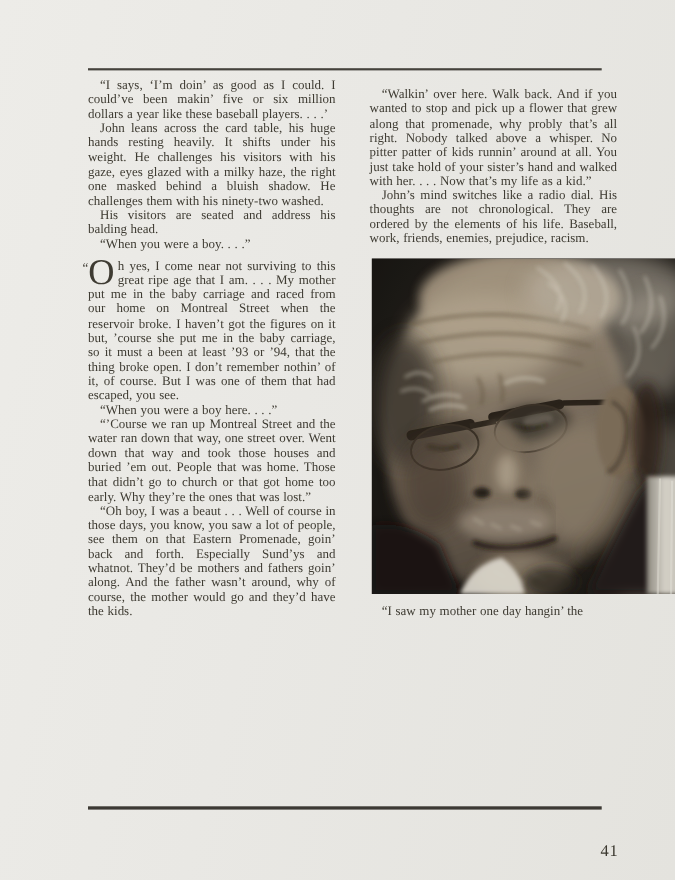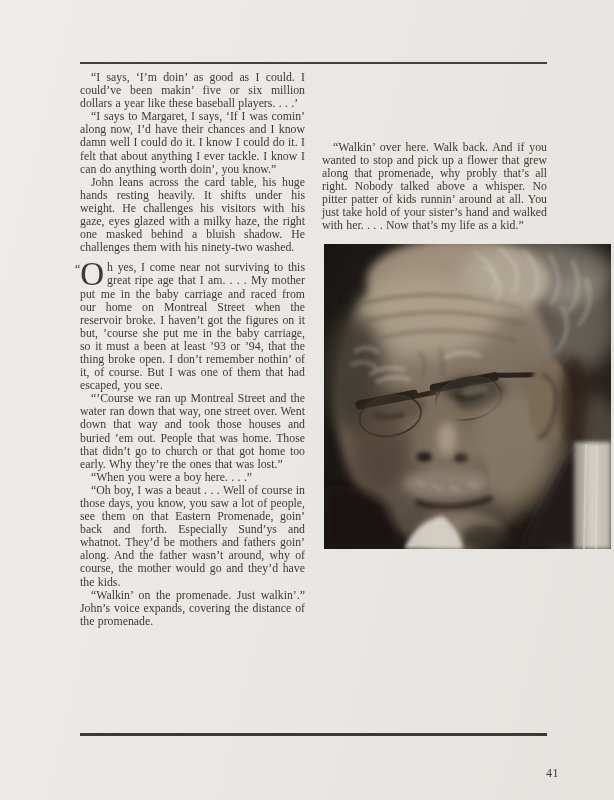--- a/index.html
+++ b/index.html
@@ -8,21 +8,21 @@
     background:linear-gradient(104deg,#edece8 0%,#e9e8e4 45%,#e4e3de 100%);
     font-family:"Liberation Serif","DejaVu Serif",serif;
     -webkit-font-smoothing:antialiased;
   }
   .page{position:absolute;inset:0;}
   .rule{position:absolute;left:80px;width:467px;background:#45423c;}
   .rule.top{top:62px;height:2px;}
   .rule.bottom{top:733px;height:3px;background:#3c3934;}
   .cols{
     position:absolute;left:80px;top:71px;width:467px;
-    display:flex;gap:17px;align-items:center;
+    display:flex;gap:31px;align-items:flex-end;
   }
   .col{width:225px;flex:0 0 225px;}
   .col p{
     margin:0;
     font-size:11.8px;line-height:13.1px;
     text-align:justify;text-indent:11px;
     color:#3e3b32;
     hyphens:auto;-webkit-hyphens:auto;
     word-spacing:0.4px;
   }
@@ -36,49 +36,50 @@
     font-size:33px;line-height:25px;font-weight:400;
     letter-spacing:0;color:#3e3b32;
   }
   .photo{
     display:block;width:287px;height:305px;
     margin:12px 0 9px 2px;overflow:hidden;background:#14110e;
   }
   .photo svg{display:block;width:287px;height:305px;}
   .pagenum{
     position:absolute;left:546px;top:766px;
-    font-size:12px;color:#3b382f;letter-spacing:0.5px;
+    font-size:15px;color:#3b382f;letter-spacing:0.5px;
   }
 </style>
 </head>
 <body>
 
 <div class="page">
 
   <div class="rule top"></div>
 
   <div class="cols">
 
     <div class="col">
         <p>“I says, ‘I’m doin’ as good as I could. I could’ve been makin’ five or six million dollars a year like these baseball players. . . .’</p>
-        <p>“I says to Margaret, I says, ‘If I was comin’ along now, I’d have their chances and I know damn well I could do it. I know I could do it. I felt that about anything I ever tackle. I know I can do anything worth doin’, you know.”</p>
         <p>John leans across the card table, his huge hands resting heavily. It shifts under his weight. He challenges his visitors with his gaze, eyes glazed with a milky haze, the right one masked behind a bluish shadow. He challenges them with his ninety-two washed.</p>
+        <p>His visitors are seated and address his balding head.</p>
+        <p>“When you were a boy. . . .”</p>
         <p class="section-start"><span class="dc-wrap">
             <span class="dc-quote">“</span>
             <span class="dc-letter">O</span>
           </span>h yes, I come near not surviving to this great ripe age that I am. . . . My mother put me in the baby carriage and raced from our home on Montreal Street when the reservoir broke. I haven’t got the figures on it but, ’course she put me in the baby carriage, so it must a been at least ’93 or ’94, that the thing broke open. I don’t remember nothin’ of it, of course. But I was one of them that had escaped, you see.</p>
+        <p>“When you were a boy here. . . .”</p>
         <p>“’Course we ran up Montreal Street and the water ran down that way, one street over. Went down that way and took those houses and buried ’em out. People that was home. Those that didn’t go to church or that got home too early. Why they’re the ones that was lost.”</p>
-        <p>“When you were a boy here. . . .”</p>
         <p>“Oh boy, I was a beaut  . . .  Well of course in those days, you know, you saw a lot of people, see them on that Eastern Promenade, goin’ back and forth. Especially Sund’ys and whatnot. They’d be mothers and fathers goin’ along. And the father wasn’t around, why of course, the mother would go and they’d have the kids.</p>
-        <p>“Walkin’ on the promenade. Just walkin’.” John’s voice expands, covering the distance of the promenade.</p>
       </div>
 
     <div class="col">
       <div>
           <p>“Walkin’ over here. Walk back. And if you wanted to stop and pick up a flower that grew along that promenade, why probly that’s all right. Nobody talked above a whisper. No pitter patter of kids runnin’ around at all. You just take hold of your sister’s hand and walked with her. . . .  Now that’s my life as a kid.”</p>
+          <p>John’s mind switches like a radio dial. His thoughts are not chronological. They are ordered by the elements of his life. Baseball, work, friends, enemies, prejudice, racism.</p>
         </div>
 
       <div class="photo" role="img" aria-label="Black-and-white close-up portrait of John, a ninety-two-year-old Black man wearing browline glasses, bald crown with wispy white hair, head bowed in thought against a dark background, white shirt collar visible">
         <svg viewBox="0 0 287 305" preserveAspectRatio="none">
           <defs>
             <radialGradient id="bgG" cx="62%" cy="42%" r="80%">
               <stop offset="0%" stop-color="#36302a"></stop>
               <stop offset="55%" stop-color="#1d1915"></stop>
               <stop offset="100%" stop-color="#0f0d0b"></stop>
             </radialGradient>
@@ -192,20 +193,21 @@
           <path d="M262,200 L260,305" stroke="#e6e3da" stroke-width="2" opacity="0.5"></path>
           <path d="M273,202 L272,305" stroke="#eceae2" stroke-width="2" opacity="0.45"></path>
           <ellipse cx="162" cy="294" rx="25" ry="14" fill="#241c14" opacity="0.75" filter="url(#f5)"></ellipse>
           <path d="M80,305 Q92,278 118,272 Q135,284 139,305 Z" fill="#dcd7cd" opacity="0.95" filter="url(#f2)"></path>
 
           <rect x="0" y="0" width="287" height="305" fill="#8a8070" opacity="0.05"></rect>
         </svg>
       </div>
 
       <div>
+          <p>“I saw my mother one day hangin’ the</p>
         </div>
     </div>
   </div>
 
   <div class="rule bottom"></div>
 
   <div class="pagenum">41</div>
 </div>
 
 </body></html>

